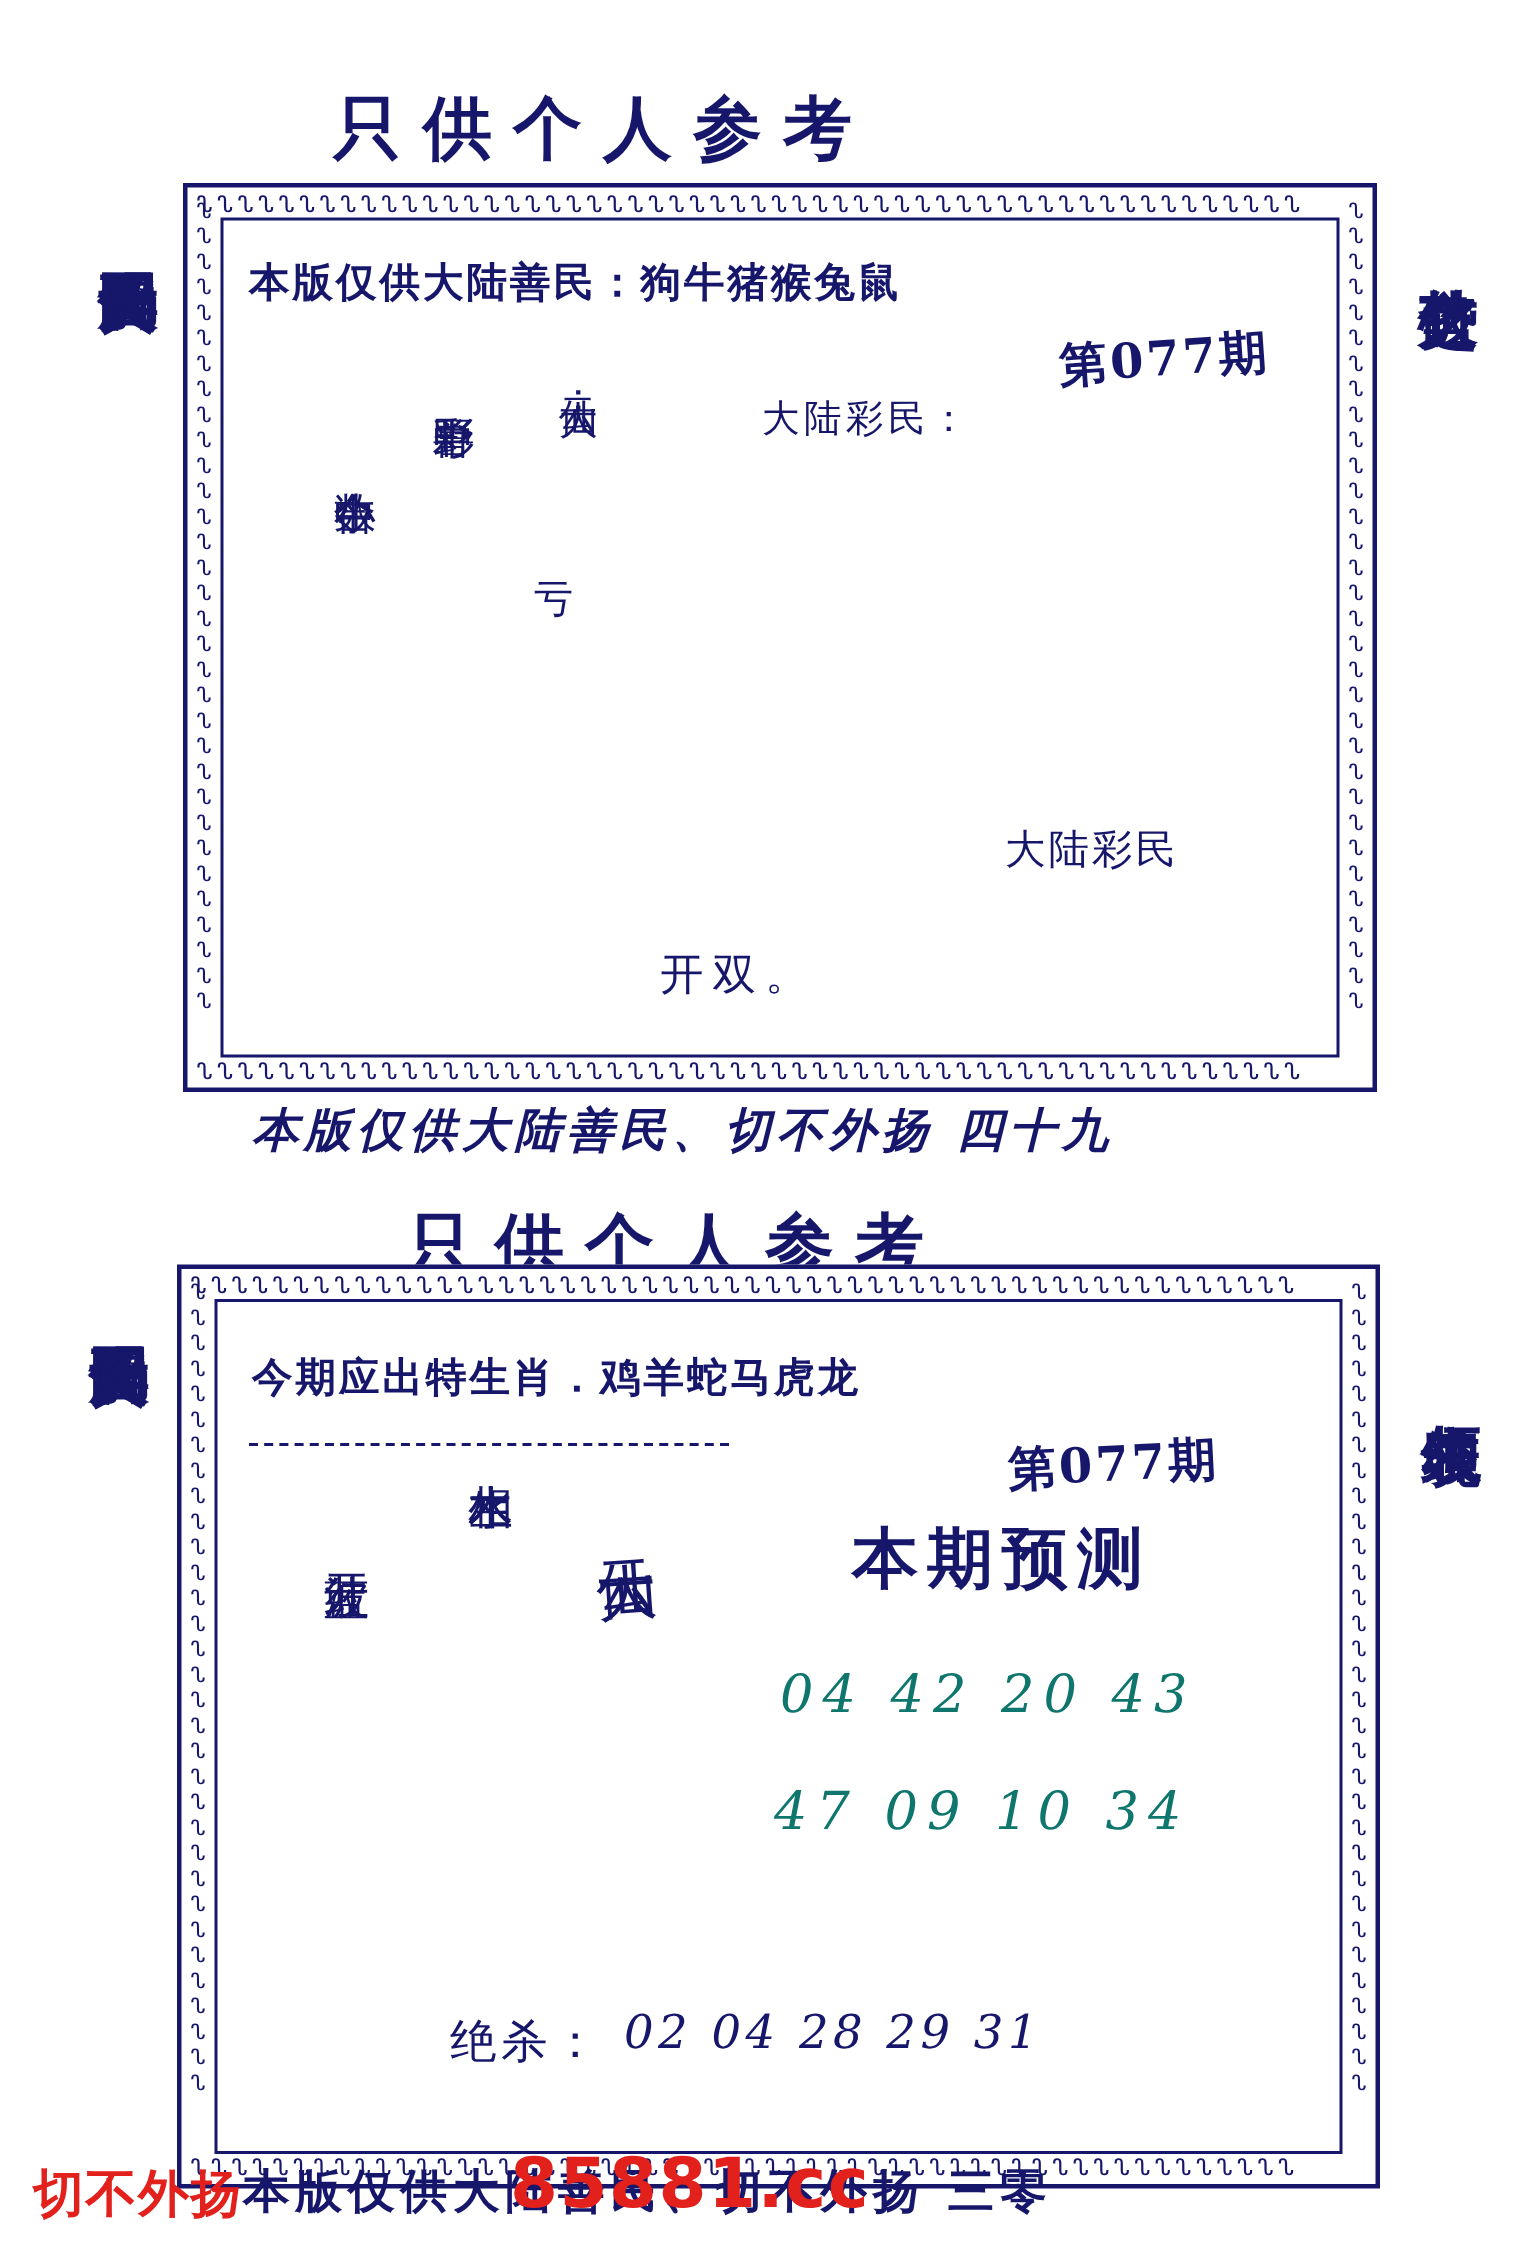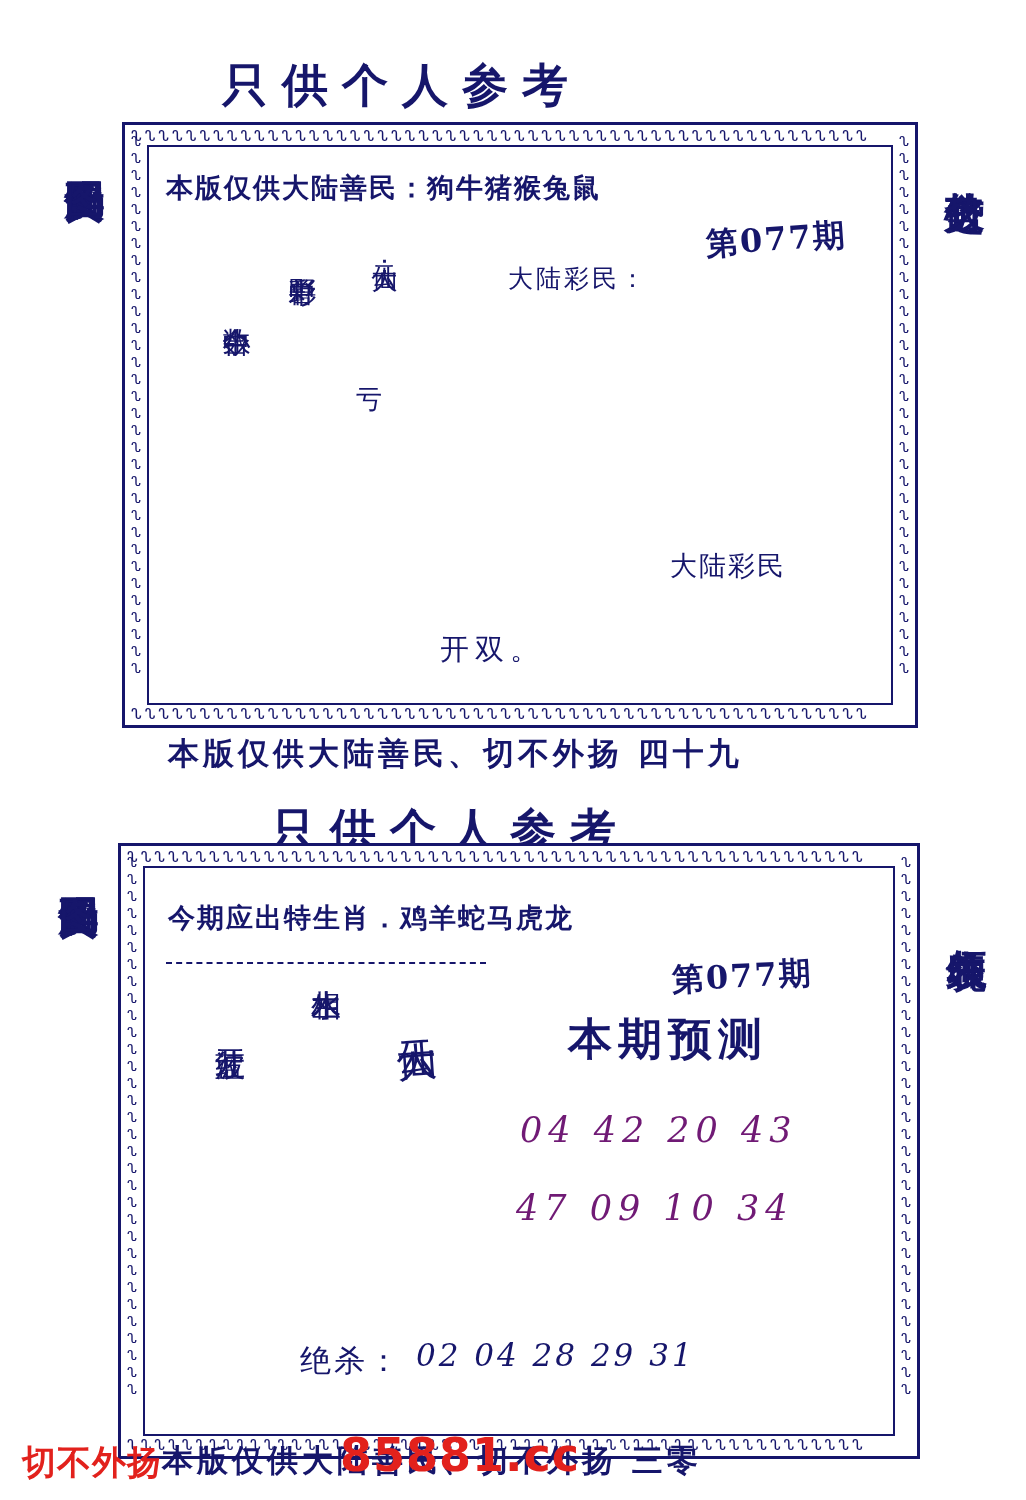--- a/index.html
+++ b/index.html
@@ -167,21 +167,21 @@
     letter-spacing: 6px;
     color: #16166b;
     white-space: nowrap;
   }
   .t-nums {
     position: absolute;
     font-family: "DejaVu Serif", serif;
     font-style: italic;
     font-size: 35px;
     letter-spacing: 6px;
-    color: #701a75;
+    color: #0f766e;
     white-space: nowrap;
   }
   .t-kill {
     position: absolute;
     font-family: "DejaVu Serif", serif;
     font-size: 31px;
     letter-spacing: 3px;
     color: #16166b;
     white-space: nowrap;
   }
@@ -262,21 +262,21 @@
     <div class="t-col" style="left:270px; top:256px; height:260px;">野兽中彩</div>
 
     <div class="t-col" style="left:204px; top:306px; height:280px;">合数小中</div>
 
     <div style="position:absolute; left:356px; top:382px; font-family:'DejaVu Serif',serif; font-size:26px; color:#16166b;">亏</div>
 
     <div class="t-predict" style="left:670px; top:548px;">大陆彩民</div>
 
     <div class="t-open" style="left:440px; top:630px;">开双。</div>
 
-    <div class="footer-line" style="left:168px; top:733px;">本版仅供大陆善民、切不外扬 四十九</div>
+    <div class="footer-line" style="left:168px; top:733px;font-style:italic;">本版仅供大陆善民、切不外扬 四十九</div>
   </div>
 
   <div>
 
     <div class="big-title" style="left:270px; top:800px;">只供个人参考</div>
 
     <div class="side-label vert" style="left:52px; top:866px; height:570px;">黄大仙解码图</div>
 
     <div class="side-label vert" style="left:940px; top:918px; height:420px;">统领师表</div>
 

